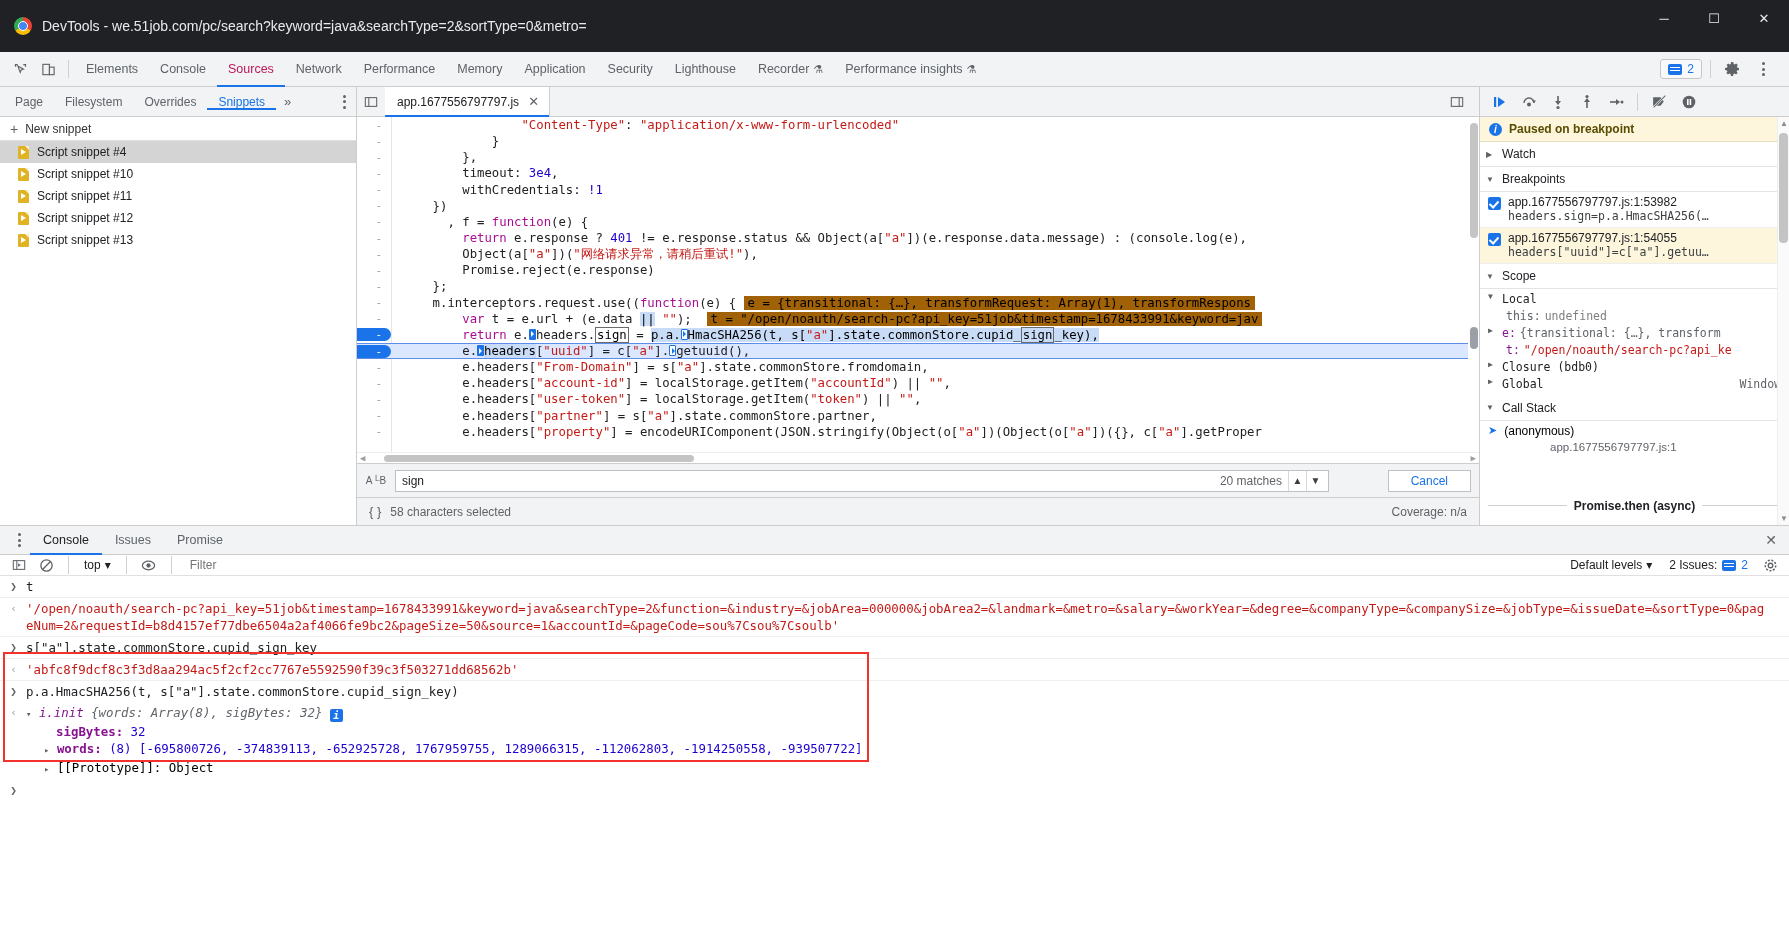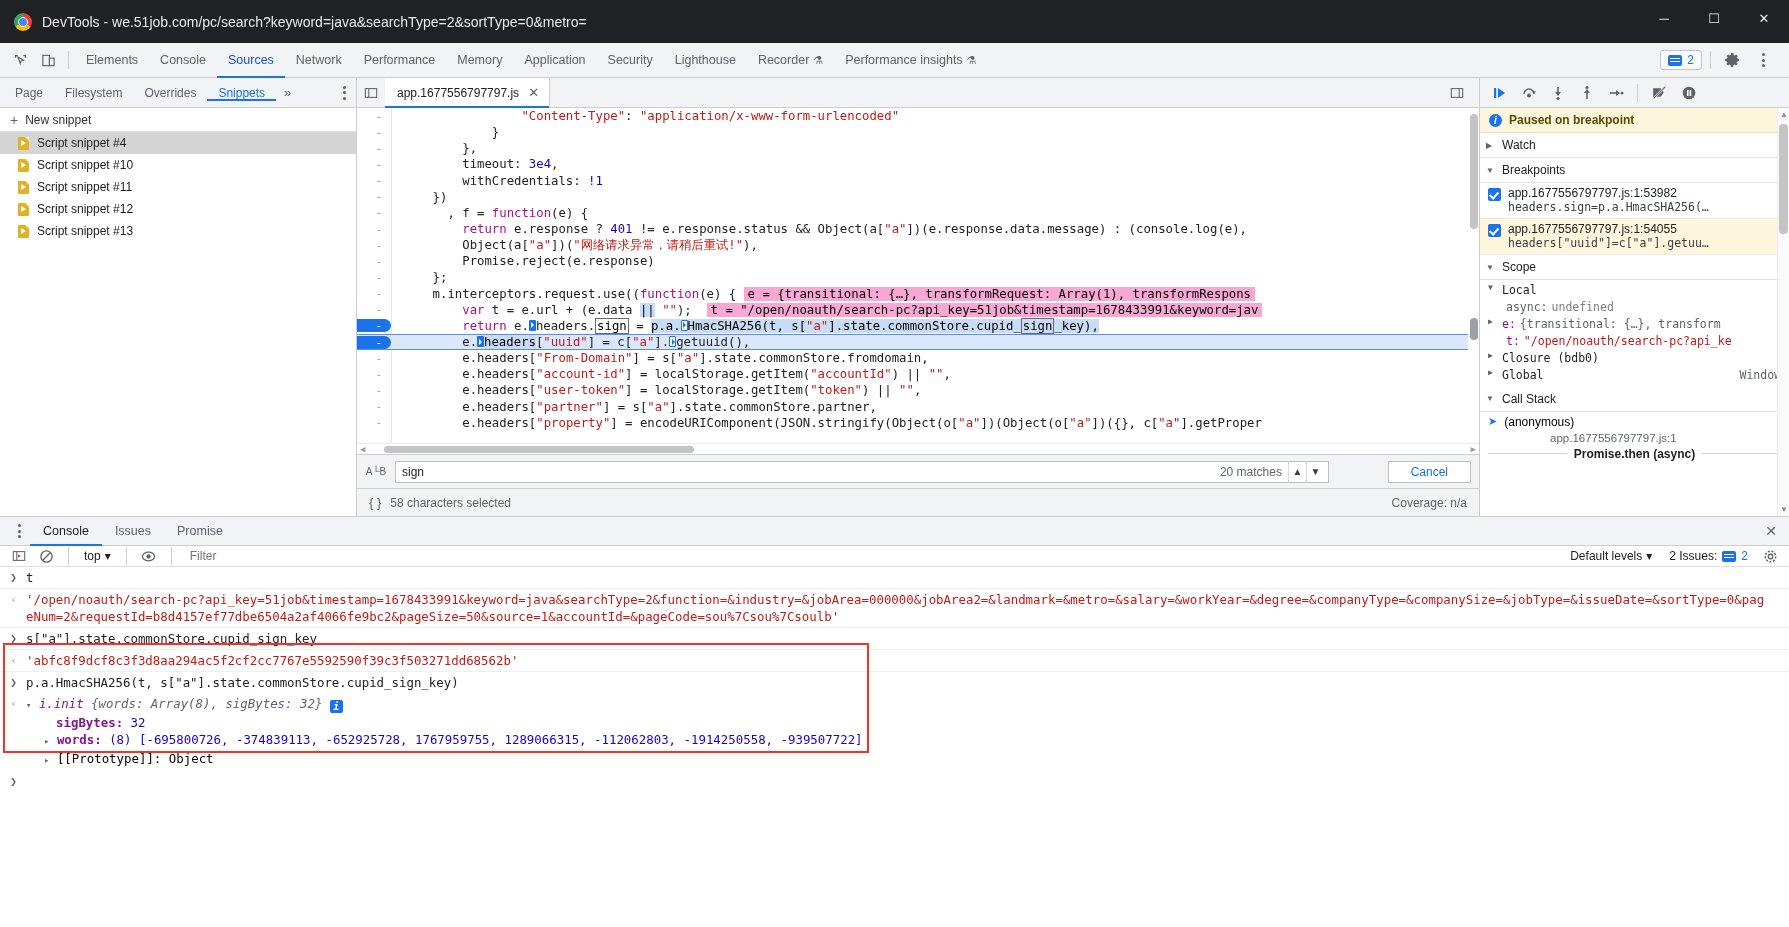--- a/index.html
+++ b/index.html
@@ -5,21 +5,21 @@
   * { box-sizing: border-box; margin:0; padding:0; }
   html, body {
     width:1789px; height:927px;
     font-family:"Liberation Sans", sans-serif;
     font-size:12px;
     background:#ffffff;
     overflow:hidden;
   }
   
   .titlebar {
-    height:43px; background:#202124; color:#e8eaed;
+    height:52px; background:#202124; color:#e8eaed;
     display:flex; align-items:center; padding-left:14px;
     font-size:14px; position:relative;
   }
   .chrome-logo { width:18px;height:18px;border-radius:50%;
     background:conic-gradient(#ea4335 0deg 120deg,#fbbc05 120deg 240deg,#34a853 240deg 360deg);
     position:relative; margin-right:10px; flex:none;}
   .chrome-logo::after{content:"";position:absolute;left:50%;top:50%;
     transform:translate(-50%,-50%);width:8px;height:8px;border-radius:50%;
     background:#4285f4;border:1.5px solid #fff;}
   .title-text { white-space:nowrap; overflow:hidden; }
@@ -29,21 +29,21 @@
   
   .maintabs {
     height:35px; background:#f1f3f4; border-bottom:1px solid #cdcdcd;
     display:flex; align-items:center; padding:0 6px; position:relative;
   }
   .tool-ico { width:28px;height:26px;display:flex;align-items:center;justify-content:center;
      color:#5f6368; }
   .vsep { width:1px;height:18px;background:#d0d0d0;margin:0 6px; }
   .mtab { padding:0 11px; height:35px; display:flex;align-items:center; gap:4px;
      color:#5f6368; font-size:12.5px; white-space:nowrap; }
-  .mtab.active { color:#1d4ed8; box-shadow: inset 0 -2px 0 #1a73e8; }
+  .mtab.active { color:#be185d; box-shadow: inset 0 -2px 0 #1a73e8; }
   .flask { font-size:11px; }
   .mt-right { margin-left:auto; display:flex; align-items:center; gap:2px; padding-right:6px;}
   .issues-chip { display:flex;align-items:center;gap:5px;border:1px solid #c6c6c6;
      border-radius:3px; padding:2px 7px; background:#f8f9fa; }
   .issues-chip .n { color:#1a73e8; font-size:12px; }
   .sq-icon { width:14px;height:11px;background:#1a73e8;border-radius:2px;position:relative;}
   .sq-icon::after{content:"";position:absolute;left:2px;top:3px;width:10px;height:1.5px;
      background:#fff;box-shadow:0 3px 0 #fff;}
   .kebab { display:flex;flex-direction:column;gap:2.5px;align-items:center;}
   .kebab i { width:3px;height:3px;border-radius:50%;background:#5f6368;display:block;}
@@ -90,21 +90,21 @@
   .gut { width:34px; text-align:right; padding-right:9px; color:#9aa0a6;
     flex:none; font-size:11px; }
   .gutline { position:absolute; left:34px; top:0; bottom:0; width:1px; background:#e6e6e6;}
   .code { padding-left:12px; }
   .kw { color:#c41a16; }           
   .num { color:#1c00cf; }
   .fn  { color:#aa0d91; }
   .plain { color:#202124; }
   .bp-row .gut { background:#1a73e8; color:#fff; border-radius:0 8px 8px 0; }
   .cur-row { background:#dbe7ff; box-shadow: inset 0 1px 0 #5c8dea, inset 0 -1px 0 #5c8dea;}
-  .evalbox { background:#f9a8d4; padding:0 4px; }
+  .evalbox { background:#a16207; padding:0 4px; }
   .selhl { background:#c9dcf7; }
   .boxed { border:1px solid #6b6b6b; padding:0 1px; }
   .inlineblue{ display:inline-block;width:7px;height:11px;background:#1a73e8;
     border-radius:1px;vertical-align:-1px;position:relative;}
   .inlineblue::after{content:"";position:absolute;left:2px;top:2.5px;
     border-left:3px solid #fff;border-top:3px solid transparent;border-bottom:3px solid transparent;}
   .inlineblue.o{background:#fff;border:1px solid #1a73e8;}
   .inlineblue.o::after{border-left-color:#1a73e8;left:1.5px;top:1.5px;}
   .hscroll { position:absolute; left:0; right:0; bottom:0; height:11px; background:#fff;
     border-top:1px solid #eee; display:flex; align-items:center;}
@@ -158,21 +158,21 @@
   .scope-row { font-family:"DejaVu Sans Mono",monospace; font-size:11.5px;
     padding:1.5px 0 1.5px 8px; display:flex; gap:4px; color:#202124;}
   .sname { color:#881391; }
   .sval-u { color:#7f7f7f; }
   .sval-s { color:#c41a16; }
   .sval-o { color:#5f6368; }
   .cs-row { display:flex;align-items:center;gap:7px;padding:3px 0 3px 8px;font-size:12px;}
   .arrw { color:#1a73e8; font-size:11px;}
   .cs-file { color:#5f6368; font-size:11.5px; padding-left:70px; }
   .async-div { display:flex;align-items:center;gap:7px;padding:3px 8px;font-size:12px;
-    font-weight:bold;color:#202124;}
+    font-weight:bold;color:#202124;margin-top:43px;}
   .async-div::before,.async-div::after{content:"";flex:1;height:1px;background:#d0d0d0;}
   .dbg-vscroll{position:absolute;right:0;top:30px;bottom:0;width:12px;background:#fafafa;
     border-left:1px solid #eee;}
   .dvthumb{position:absolute;right:1px;width:9px;background:#c4c4c4;border-radius:4px;}
   .dvarr{position:absolute;left:2px;color:#8a8a8a;font-size:8px;}
   
   .drawer { border-top:1px solid #cdcdcd; height:452px; display:flex;flex-direction:column;
     background:#fff;}
   .drawertabs { height:29px;background:#f1f3f4;border-bottom:1px solid #cdcdcd;
      display:flex;align-items:center;padding-left:8px;}
@@ -534,21 +534,21 @@
     <div class="sect">
       <span class="tri">▼</span>
       <span>Scope</span>
     </div>
 
     <div class="scope-row" style="padding-top:3px;">
       <span class="tri">▼</span>
       <span>Local</span>
     </div>
     <div class="scope-row" style="padding-left:26px;">
-      <span class="sval-o">async:</span>
+      <span class="sval-o">this:</span>
       <span class="sval-u">undefined</span>
     </div>
     <div class="scope-row">
       <span class="tri">▶</span>
       <span class="sname">e:</span>
       <span class="sval-o">{transitional: {…}, transform</span>
     </div>
     <div class="scope-row" style="padding-left:26px;">
       <span class="sname">t:</span>
       <span class="sval-s">"/open/noauth/search-pc?api_ke</span>

